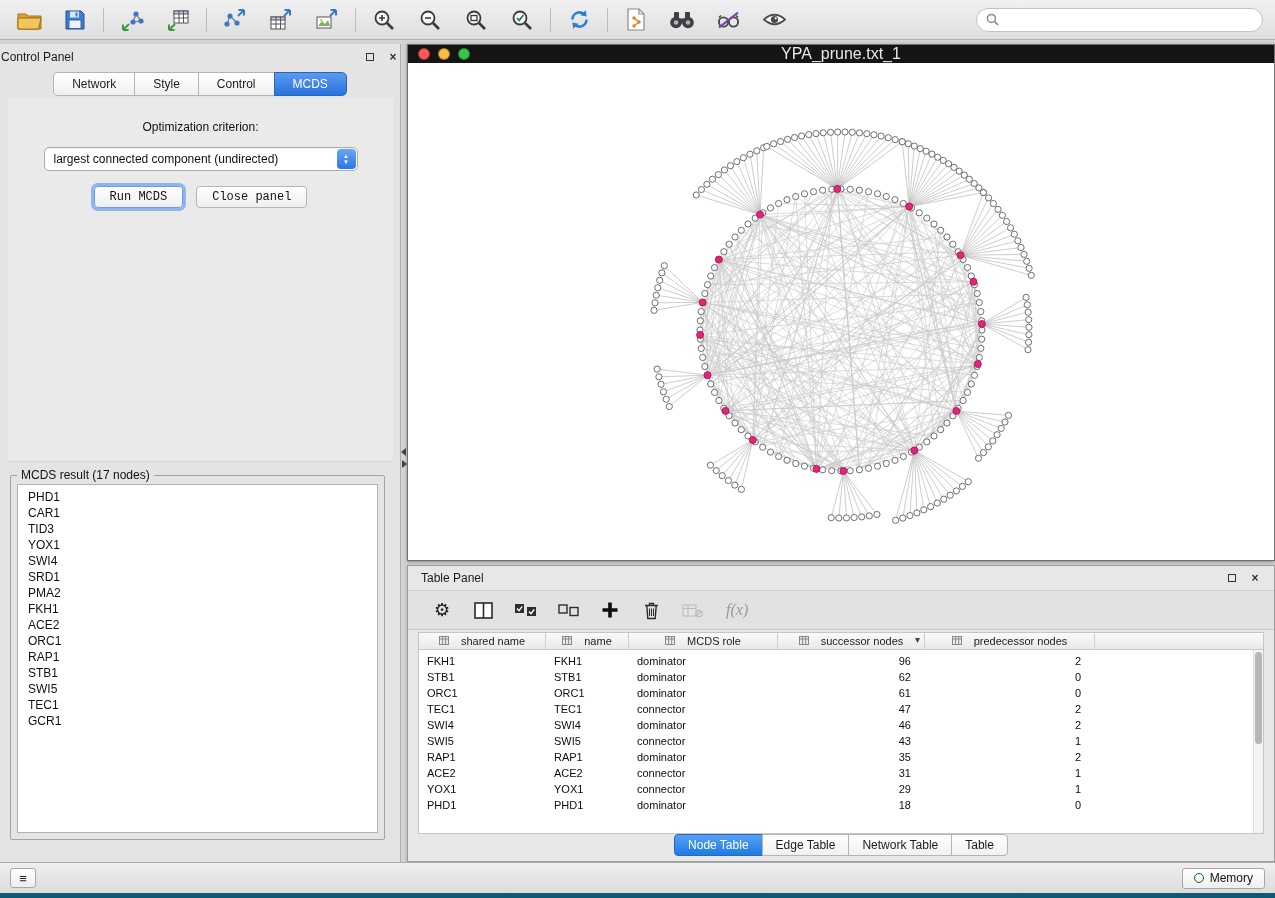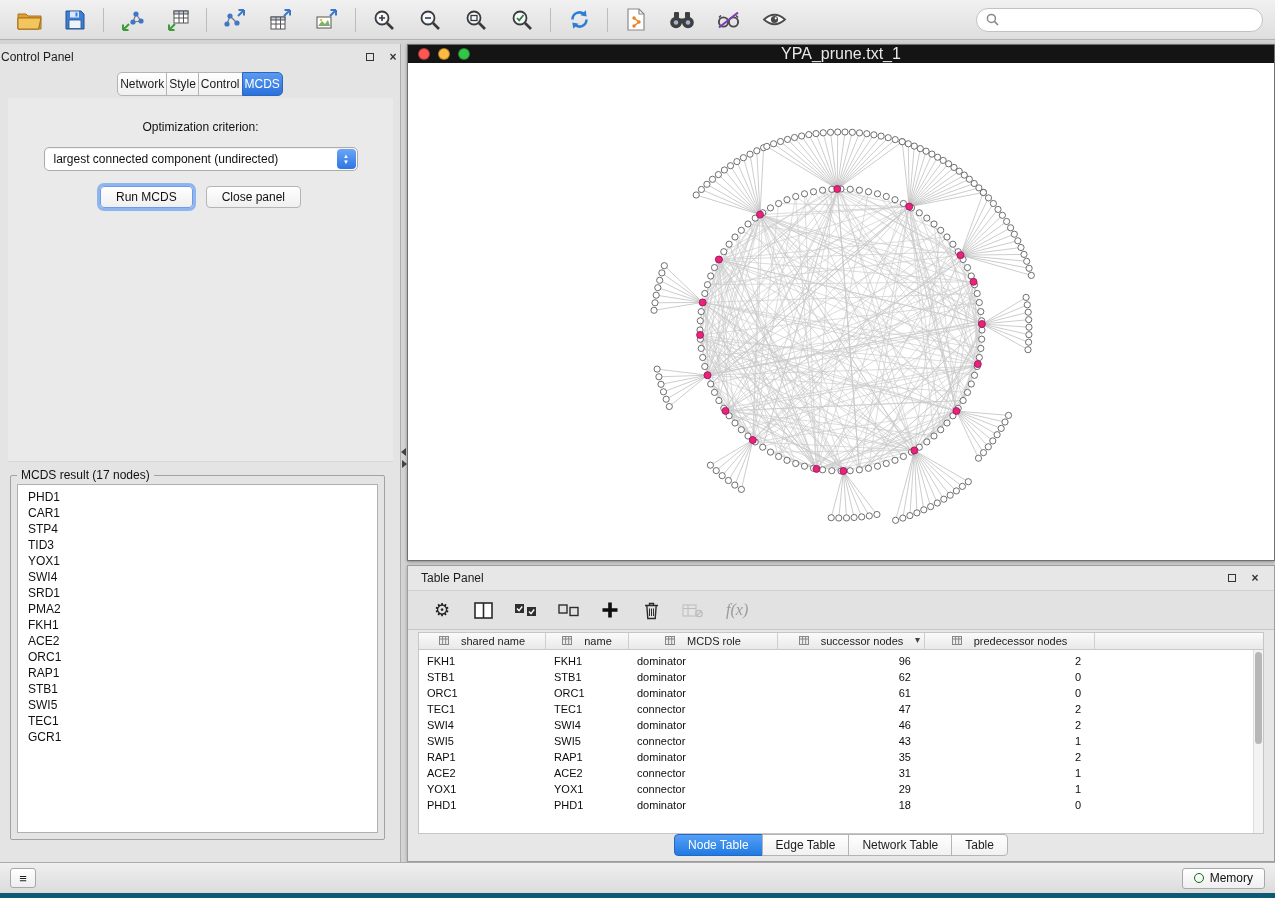--- a/index.html
+++ b/index.html
@@ -17,31 +17,31 @@
   .search input{border:none;outline:none;flex:1;font-size:12px;font-family:"Liberation Sans",sans-serif;background:transparent;}
 
   
   .control-panel{position:absolute;left:0;top:44px;width:401px;height:818px;background:#e4e4e4;border-right:1px solid #adadad;}
   .cp-header{height:26px;display:flex;align-items:center;padding:0 1px;}
   .cp-title{font-size:12px;color:#1c1c1c;}
   .winbtns{margin-left:auto;display:flex;align-items:center;gap:11px;}
   .winbtn{color:#333;font-size:12px;line-height:10px;display:flex;align-items:center;justify-content:center;width:12px;height:12px;}
   .boxglyph{display:inline-block;width:8px;height:8px;border:1.4px solid #333;}
   .cp-tabs{display:flex;justify-content:center;margin-top:2px;}
-  .cp-tab{font-size:12px;padding:4px 2px;background:linear-gradient(#ffffff,#f0f0f0);border:1px solid #b4b4b4;color:#1c1c1c;margin-left:-1px;}
+  .cp-tab{font-size:12px;padding:4px 18px;background:linear-gradient(#ffffff,#f0f0f0);border:1px solid #b4b4b4;color:#1c1c1c;margin-left:-1px;}
   .cp-tab:first-child{border-radius:5px 0 0 5px;margin-left:0;}
   .cp-tab:last-child{border-radius:0 5px 5px 0;}
   .cp-tab.active{background:linear-gradient(#5a9af0,#2a71db);color:#fff;border-color:#2a66bd;}
   .cp-content{position:absolute;left:8px;top:54px;width:385px;height:364px;background:#eaeaea;border-bottom:1px solid #d6d6d6;}
   .opt-label{margin-top:22px;text-align:center;font-size:12px;color:#111;}
   .mcds-select{margin:13px auto 0;width:314px;height:24px;background:#fff;border:1px solid #ababab;border-radius:5px;display:flex;align-items:center;font-size:12px;color:#111;padding-left:9px;position:relative;box-shadow:inset 0 1px 1px rgba(0,0,0,.06);}
   .sel-btn{position:absolute;right:1px;top:1px;width:19px;height:20px;border-radius:4px;background:linear-gradient(#6ba5f6,#2e74e3);display:flex;flex-direction:column;align-items:center;justify-content:center;color:#fff;}
   .sel-btn span{font-size:6px;line-height:6px;}
   .cp-buttons{display:flex;justify-content:center;gap:13px;margin-top:15px;}
-  .btn{font-size:12px;padding:3px 15px;background:linear-gradient(#ffffff,#efefef);border:1px solid #b5b5b5;border-radius:4px;color:#111;font-family:Liberation Sans, sans-serif;}
+  .btn{font-size:12px;padding:3px 15px;background:linear-gradient(#ffffff,#efefef);border:1px solid #b5b5b5;border-radius:4px;color:#111;font-family:Liberation Mono, monospace;}
   .btn.focus{box-shadow:0 0 0 3px rgba(92,152,240,.65);border-color:#6f9cea;}
   .result-box{position:absolute;left:10px;top:424px;width:375px;height:372px;border:1px solid #a2a2a2;border-radius:2px;}
   .result-box legend{font-size:12px;color:#111;padding:0 4px;margin-left:6px;}
   .result-list{position:absolute;left:6px;right:6px;top:2px;bottom:6px;background:#fff;border:1px solid #b0b0b0;padding:4px 0 0 10px;overflow:hidden;}
   .result-item{font-size:12px;line-height:16px;color:#111;}
 
   
   .splitter-v{position:absolute;left:401px;top:44px;width:6px;height:818px;background:#d3d3d3;}
   .sp-tri-l{position:absolute;left:0;top:404px;width:0;height:0;border-top:4px solid transparent;border-bottom:4px solid transparent;border-right:5px solid #444;}
   .sp-tri-r{position:absolute;left:1px;top:416px;width:0;height:0;border-top:4px solid transparent;border-bottom:4px solid transparent;border-left:5px solid #444;}
@@ -285,21 +285,20 @@
       <div class="cp-buttons">
         <button class="btn focus">Run MCDS</button>
         <button class="btn">Close panel</button>
       </div>
     </div>
     <fieldset class="result-box">
       <legend>MCDS result (17 nodes)</legend>
       <div class="result-list">
             <div class="result-item">PHD1</div>
             <div class="result-item">CAR1</div>
-            <div class="result-item">STP4</div>
             <div class="result-item">TID3</div>
             <div class="result-item">YOX1</div>
             <div class="result-item">SWI4</div>
             <div class="result-item">SRD1</div>
             <div class="result-item">PMA2</div>
             <div class="result-item">FKH1</div>
             <div class="result-item">ACE2</div>
             <div class="result-item">ORC1</div>
             <div class="result-item">RAP1</div>
             <div class="result-item">STB1</div>

